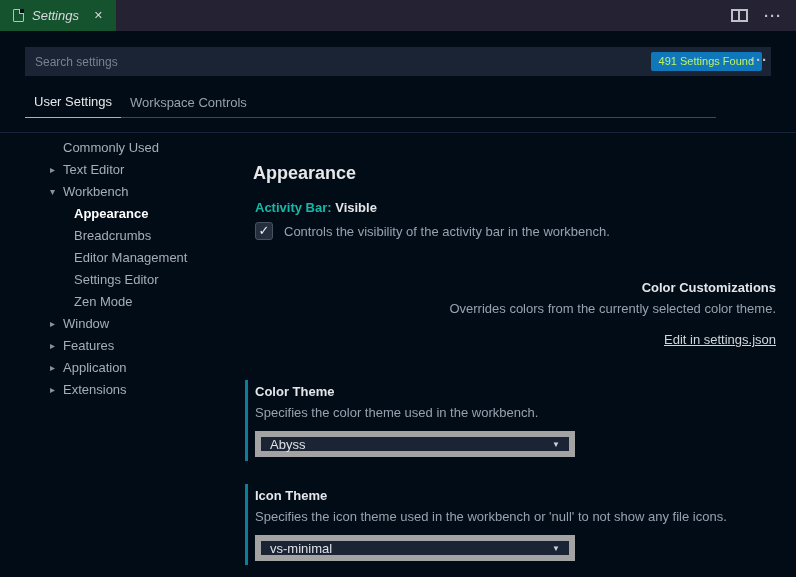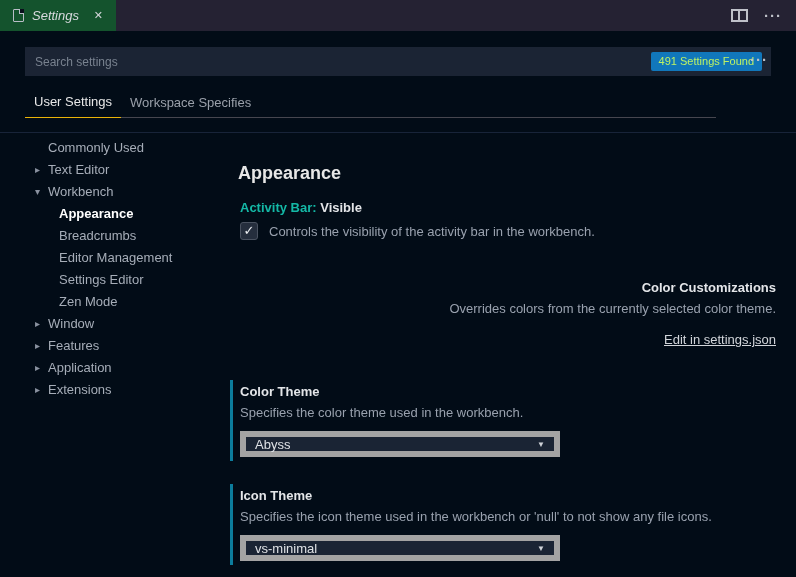--- a/index.html
+++ b/index.html
@@ -37,21 +37,21 @@
   .results-badge {
     position:absolute; right:9px; top:5px; height:19px; line-height:19px;
     background:#1177bb; color:#bef264; font-size:11px; padding:0 8px; border-radius:2px;
   }
   .scope-row { margin:12px 80px 0 25px; display:flex; align-items:flex-end; border-bottom:1px solid #46464f; height:30px; }
   .scope-tab { padding:6px 9px 8px 9px; color:#9aa0aa; cursor:pointer; margin-bottom:-1px; }
   .scope-tab.active { color:#e8e8e8; border-bottom:1px solid #eab308; }
   .scope-actions { position:absolute; right:28px; top:24px; }
 
   
-  .body { display:flex; height:444px; }
+  .body { display:flex; height:444px;padding-left:15px; }
 
   .toc { width:230px; padding-top:4px; flex:0 0 auto; }
   .toc-row { height:22px; line-height:22px; position:relative; color:#a6adb8; cursor:pointer; white-space:nowrap; }
   .toc-row .twistie { position:absolute; left:35px; top:0; width:12px; color:#8a92a0; font-size:10px; }
   .toc-row.lvl1 { padding-left:48px; }
   .toc-row.lvl2 { padding-left:59px; }
   .toc-row.selected { color:#ffffff; font-weight:bold; }
 
   .content { flex:1; padding:29px 20px 0 0; overflow:hidden; }
   .page-title { font-size:18px; line-height:22px; font-weight:bold; color:#e7e7e7; margin:0 0 15px 8px; }
@@ -99,21 +99,21 @@
     </div>
   </div>
 
   <div class="settings-header">
     <div class="search-row">
       <input class="search-input" value="" placeholder="Search settings" style="">
       <span class="results-badge">491 Settings Found</span>
     </div>
     <div class="scope-row">
       <span class="scope-tab active">User Settings</span>
-      <span class="scope-tab">Workspace Specifies</span>
+      <span class="scope-tab">Workspace Controls</span>
     </div>
     <span class="dots scope-actions">···</span>
   </div>
 
   <div class="body">
 
     <div class="toc">
       <div class="toc-row lvl1">
         <span>Commonly Used</span>
       </div>

